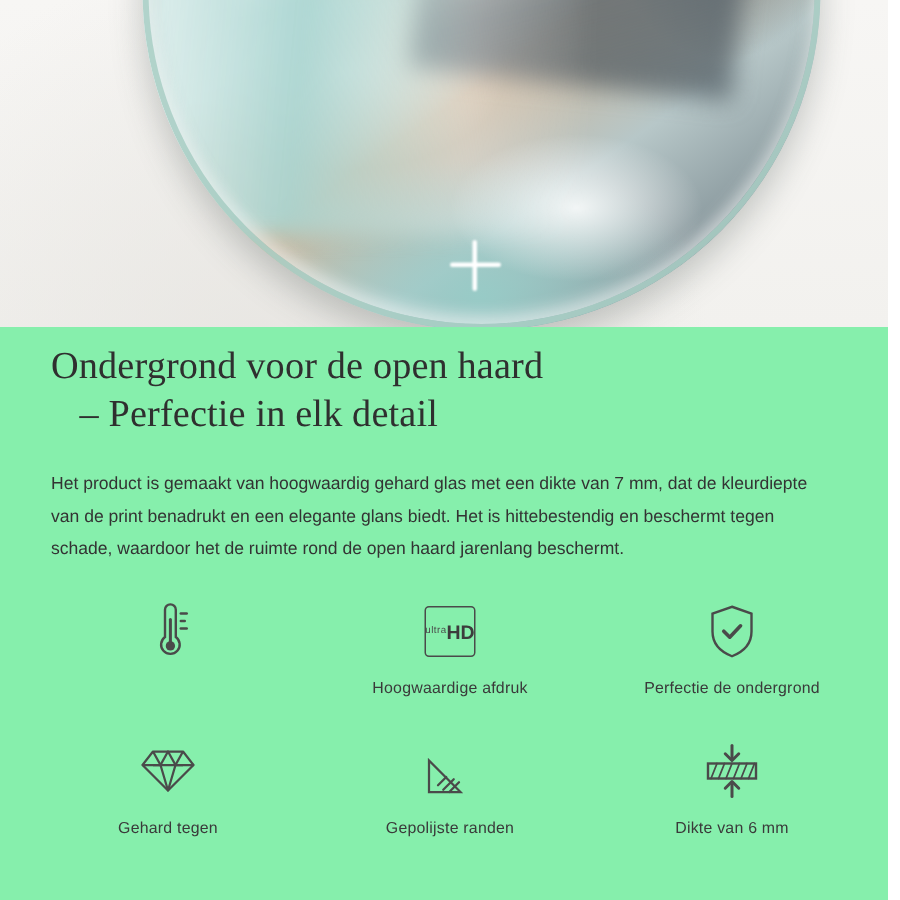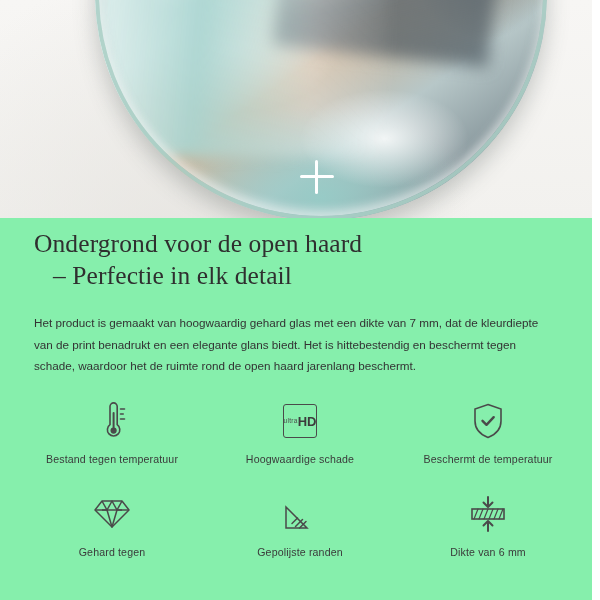--- a/index.html
+++ b/index.html
@@ -204,41 +204,40 @@
       <div class="feature-icon">
         <svg width="30" height="42" viewBox="0 0 30 42" fill="none" stroke="#4a4a4a" stroke-width="1.6" stroke-linecap="round">
           <path d="M13 6.5a3.6 3.6 0 0 1 7.2 0v18.2a6.2 6.2 0 1 1-7.2 0z"></path>
           <circle cx="16.6" cy="30.6" r="3.1" fill="#4a4a4a" stroke="none"></circle>
           <line x1="16.6" y1="13" x2="16.6" y2="28.6" stroke-width="2"></line>
           <line x1="23.5" y1="9" x2="27.5" y2="9"></line>
           <line x1="23.5" y1="14" x2="26.2" y2="14"></line>
           <line x1="23.5" y1="19" x2="27.5" y2="19"></line>
         </svg>
       </div>
-      <div class="feature-label">Bestand tegen temperatuur</div>
     </div>
 
     <div class="feature">
       <div class="feature-icon">
         <div class="hd-box">
           <span class="u">ultra</span>
           <span class="hd">HD</span>
         </div>
       </div>
-      <div class="feature-label">Hoogwaardige schade</div>
+      <div class="feature-label">Hoogwaardige afdruk</div>
     </div>
 
     <div class="feature">
       <div class="feature-icon">
         <svg width="34" height="40" viewBox="0 0 34 40" fill="none" stroke="#4a4a4a" stroke-width="1.6">
           <path d="M17 3.5 30 8v12c0 8.2-5.6 13.6-13 16.5C9.6 33.6 4 28.2 4 20V8z"></path>
           <path d="M11.5 19.8l4 4 7.2-7.6" stroke-width="2.4" stroke-linecap="round" stroke-linejoin="round"></path>
         </svg>
       </div>
-      <div class="feature-label">Beschermt de temperatuur</div>
+      <div class="feature-label">Perfectie de ondergrond</div>
     </div>
 
     <div class="feature">
       <div class="feature-icon">
         <svg width="38" height="34" viewBox="0 0 38 34" fill="none" stroke="#4a4a4a" stroke-width="1.5" stroke-linejoin="round">
           <path d="M9 4h20l7 9-17 17L2 13z"></path>
           <path d="M2 13h34"></path>
           <path d="M9 4l5 9-5 0"></path>
           <path d="M29 4l-5 9 5 0"></path>
           <path d="M14 13l5 17 5-17"></path>

